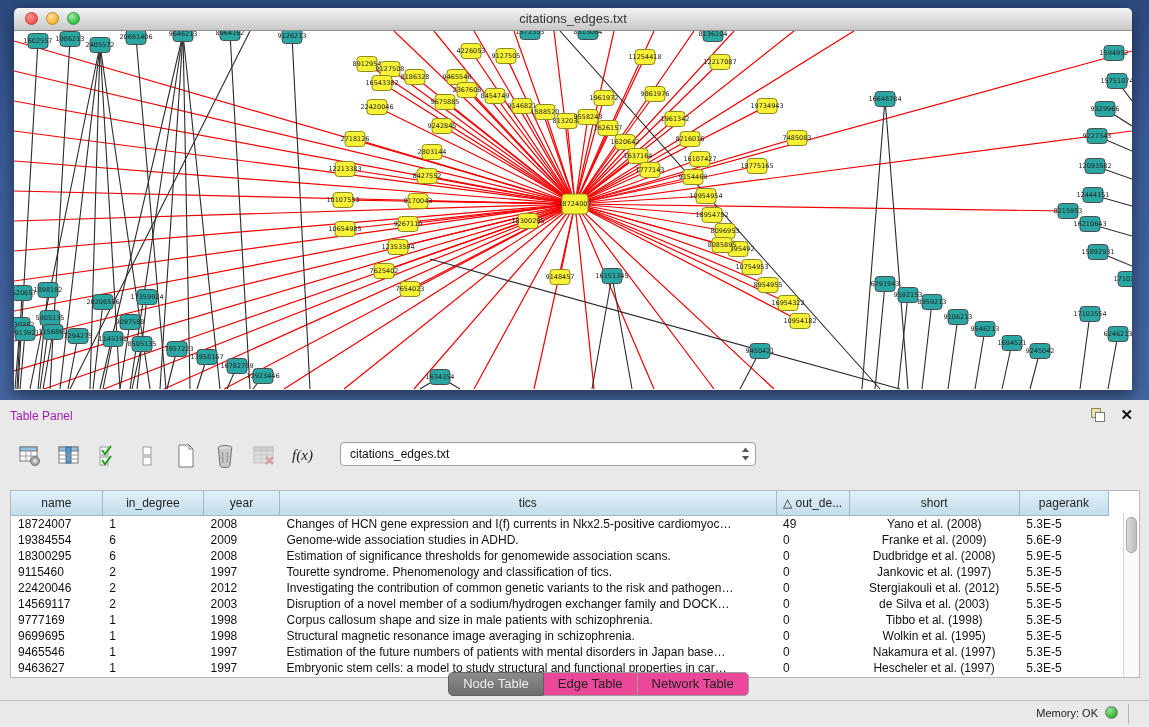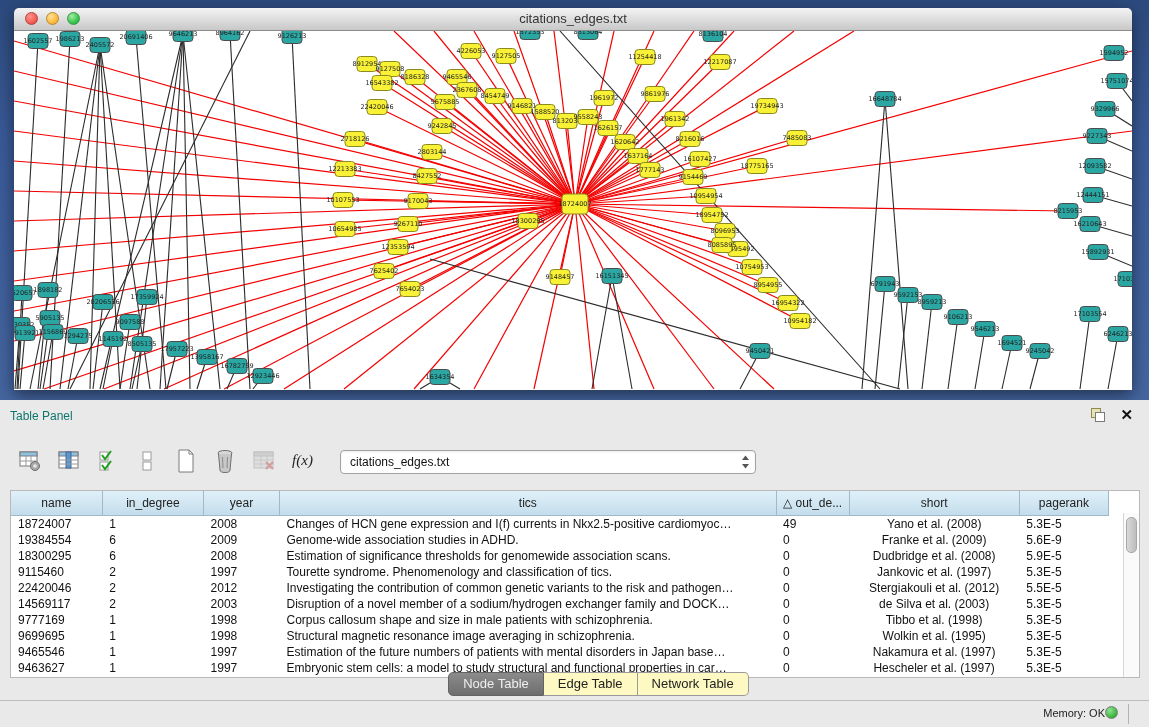--- a/index.html
+++ b/index.html
@@ -18,56 +18,56 @@
   .light{width:13px;height:13px;border-radius:50%;box-sizing:border-box;}
   .light.red{background:radial-gradient(circle at 35% 30%,#ff938e,#f55f58 60%,#cf362e);border:1px solid #b5423c;}
   .light.yellow{background:radial-gradient(circle at 35% 30%,#ffe09a,#fdbc40 60%,#d89a21);border:1px solid #b9892f;}
   .light.green{background:radial-gradient(circle at 35% 30%,#a8eaa8,#38c74e 60%,#1f9c2e);border:1px solid #3a9a42;}
   .canvas{height:359px;background:#ffffff;overflow:hidden;}
   .canvas svg{display:block;}
 
   
   .table-panel{position:absolute;left:0;top:400px;width:1149px;height:327px;background:#e9e9e9;}
   .panel-header{height:32px;position:relative;}
-  .panel-title{position:absolute;left:10px;top:9px;font-size:12px;color:#0f766e;}
+  .panel-title{position:absolute;left:10px;top:9px;font-size:12px;color:#a21caf;}
   .panel-icons{position:absolute;right:16px;top:8px;display:flex;gap:15px;align-items:center;}
   .float-icon{position:relative;width:14px;height:14px;}
   .float-icon .sq1{position:absolute;left:0;top:0;width:8px;height:8px;border:1px solid #8f8a4e;background:#e7e2b8;}
   .float-icon .sq2{position:absolute;right:0;bottom:0;width:8px;height:8px;border:1px solid #7a7a7a;background:#fff;}
   .close-x{font-size:15px;font-weight:bold;color:#111;line-height:14px;cursor:default;}
 
-  .toolbar{position:absolute;left:16px;top:42px;height:32px;display:flex;align-items:flex-end;gap:12px;}
+  .toolbar{position:absolute;left:16px;top:42px;height:32px;display:flex;align-items:flex-start;gap:12px;}
   .tbtn{width:27px;height:27px;display:flex;align-items:center;justify-content:center;}
   .tbtn.disabled{opacity:.5;}
   .fx-label{font-size:15px;font-style:italic;color:#222;font-family:"Liberation Serif",serif;}
   .dropdown{position:relative;margin-left:12px;width:385px;height:22px;background:#fff;
             border:1px solid #a3a3a3;border-radius:4px;display:flex;align-items:center;
             padding:0 20px 0 9px;font-size:12px;color:#111;box-shadow:inset 0 1px 2px rgba(0,0,0,.08);}
   .spinner{position:absolute;right:5px;top:3px;}
 
   .table-wrap{position:absolute;left:10px;top:90px;width:1130px;height:188px;background:#fff;
               border:1px solid #b9b9b9;box-sizing:border-box;overflow:hidden;}
   table{border-collapse:collapse;table-layout:fixed;width:1098px;font-size:12px;}
   thead th{height:22px;background:linear-gradient(#e0f0f9,#c3ddeb);border-right:1px solid #9db9ca;
            border-bottom:1px solid #9db9ca;font-weight:normal;color:#222;white-space:nowrap;overflow:hidden;}
   tbody td{height:16px;padding:0 4px 0 7px;white-space:nowrap;overflow:hidden;color:#111;}
   tbody td.center{text-align:center;padding:0;}
   .vscroll{position:absolute;right:0px;top:22px;bottom:0px;width:15px;background:#fafafa;border-left:1px solid #d6d6d6;}
   .vthumb{position:absolute;top:4px;left:2px;width:9px;height:34px;background:linear-gradient(90deg,#d9d9d9,#bdbdbd);
           border:1px solid #a8a8a8;border-radius:5px;}
 
   .tabs{position:absolute;left:0;top:272px;width:100%;display:flex;justify-content:center;padding-left:24px;}
-  .seg{font-size:13px;padding:3px 14px 4px 14px;background:#fef9c3;border:1px solid #9a9a9a;
+  .seg{font-size:13px;padding:3px 14px 4px 14px;background:#ec4899;border:1px solid #9a9a9a;
        border-left:none;color:#222;}
   .seg:first-child{border-left:1px solid #9a9a9a;border-radius:5px 0 0 5px;}
   .seg:last-child{border-radius:0 5px 5px 0;}
   .seg.active{background:linear-gradient(#8b8b8b,#6e6e6e);color:#efefef;border-color:#636363;}
 
   .statusbar{position:absolute;left:0;bottom:0;width:100%;height:26px;border-top:1px solid #bcbcbc;}
-  .status-right{position:absolute;right:31px;top:5px;display:flex;align-items:center;
+  .status-right{position:absolute;right:31px;top:5px;display:flex;align-items:center;gap:7px;
                 font-size:11px;color:#222;}
   .mem-dot{width:13px;height:13px;border-radius:50%;border:1px solid #7d7d7d;box-sizing:border-box;
            background:radial-gradient(circle at 35% 30%,#93e193,#3cb93c 65%,#2b8f2b);}
   .status-divider{position:absolute;right:20px;top:3px;width:1px;height:20px;background:#b3b3b3;}
 </style>
 </head>
 <body>
 
 <div class="desktop">
   <div class="window">

